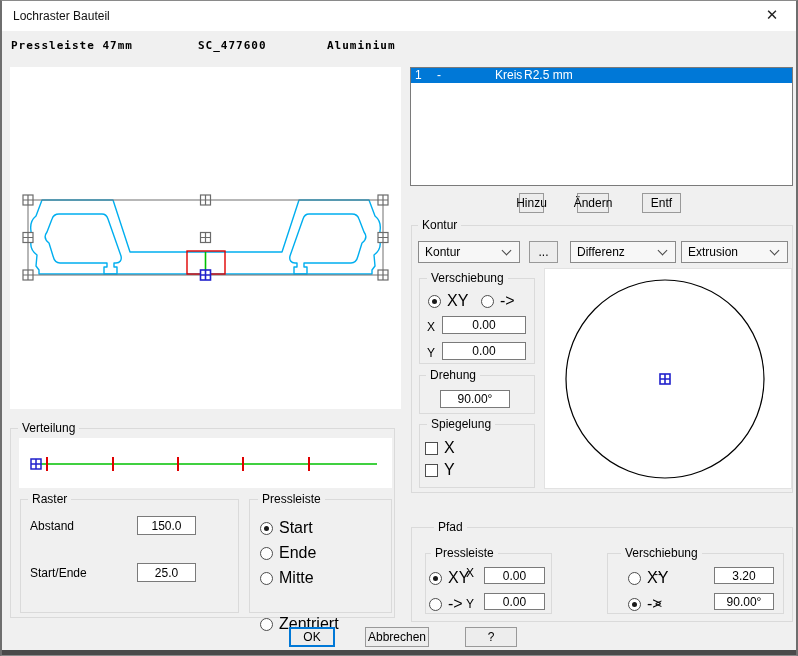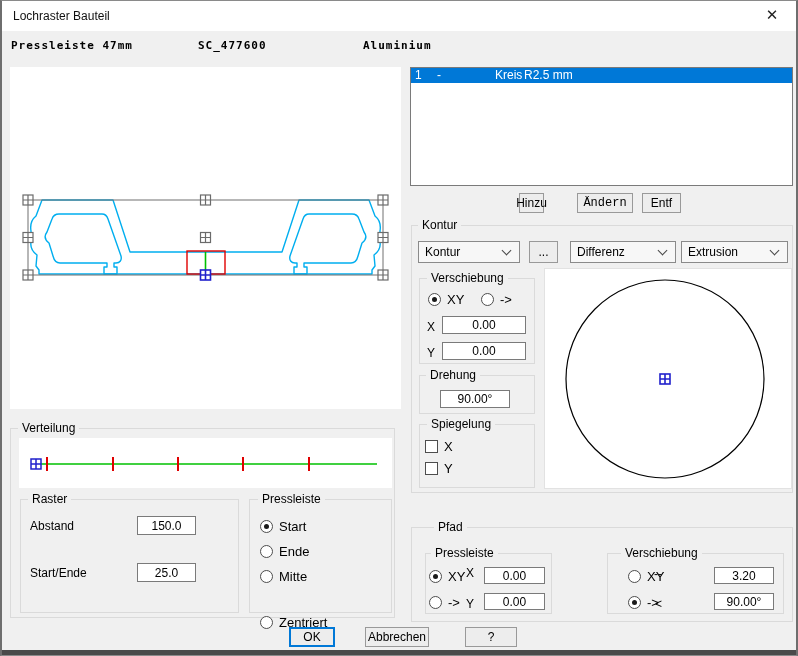--- a/index.html
+++ b/index.html
@@ -46,37 +46,37 @@
     position:absolute; background:#fff; border:1px solid #7a7a7a; text-align:center;
     font-family:"Liberation Sans", sans-serif; font-size:12px; color:#000; padding:0;
   }
   .lbl { position:absolute; font-size:12px; white-space:nowrap; }
 
   
   .row { position:absolute; display:flex; align-items:center; gap:6px; }
   .radio { width:13px; height:13px; border:1px solid #4d4d4d; border-radius:50%; background:#fff; position:relative; flex:0 0 auto; }
   .radio.on::after { content:""; position:absolute; left:3px; top:3px; width:5px; height:5px; border-radius:50%; background:#1a1a1a; }
   .check { width:13px; height:13px; border:1px solid #4d4d4d; background:#fff; flex:0 0 auto; }
-  .rlabel { font-size:13px; }
+  .rlabel { font-size:16px; }
 
   .bottom-strip { position:absolute; left:0; bottom:0; width:100%; height:5px; background:#4a4a4a; }
 </style>
 </head>
 <body>
 
 <div id="dialog">
 
   <div class="titlebar">
     <span class="title">Lochraster Bauteil</span>
     <span class="close">✕</span>
   </div>
 
   <span class="hdr" style="left:9px;">Pressleiste 47mm</span>
   <span class="hdr" style="left:196px;">SC_477600</span>
-  <span class="hdr" style="left:325px;margin-left:36px;">Aluminium</span>
+  <span class="hdr" style="left:325px;">Aluminium</span>
 
   <div class="white-panel" style="left:8px; top:66px; width:391px; height:342px;">
     <svg width="391" height="342">
       <defs>
         <g id="ggrip" stroke="#6b6b6b" stroke-width="1.2">
           <rect x="-5" y="-5" width="10" height="10" fill="#ffffff"></rect>
           <path d="M-5,0 H5 M0,-5 V5" fill="none"></path>
         </g>
         <g id="bgrip" stroke="#2121cc" stroke-width="1.6">
           <rect x="-5" y="-5" width="10" height="10" fill="#ffffff"></rect>
@@ -113,21 +113,21 @@
   <div class="listbox">
     <div class="listrow">
       <span style="left:4px;">1</span>
       <span style="left:26px;">-</span>
       <span style="left:84px;">Kreis</span>
       <span style="left:113px;">R2.5 mm</span>
     </div>
   </div>
 
   <div class="btn" style="left:517px; top:192px; width:25px; height:20px;">Hinzu</div>
-  <div class="btn" style="left:575px; top:192px; width:56px; height:20px;font-family:Liberation Mono, monospace;">Ändern</div>
+  <div class="btn" style="left:575px; top:192px; width:32px; height:20px;">Ändern</div>
   <div class="btn" style="left:640px; top:192px; width:39px; height:20px;">Entf</div>
 
   <div class="group" style="left:409px; top:224px; width:382px; height:268px;"></div>
   <span class="glabel" style="left:416px; top:217px;">Kontur</span>
 
   <div class="combo" style="left:416px; top:240px; width:102px; height:22px;">
     <span class="ctext">Kontur</span>
     <span class="chev"></span>
   </div>
   <div class="btn" style="left:527px; top:240px; width:29px; height:22px;">...</div>

